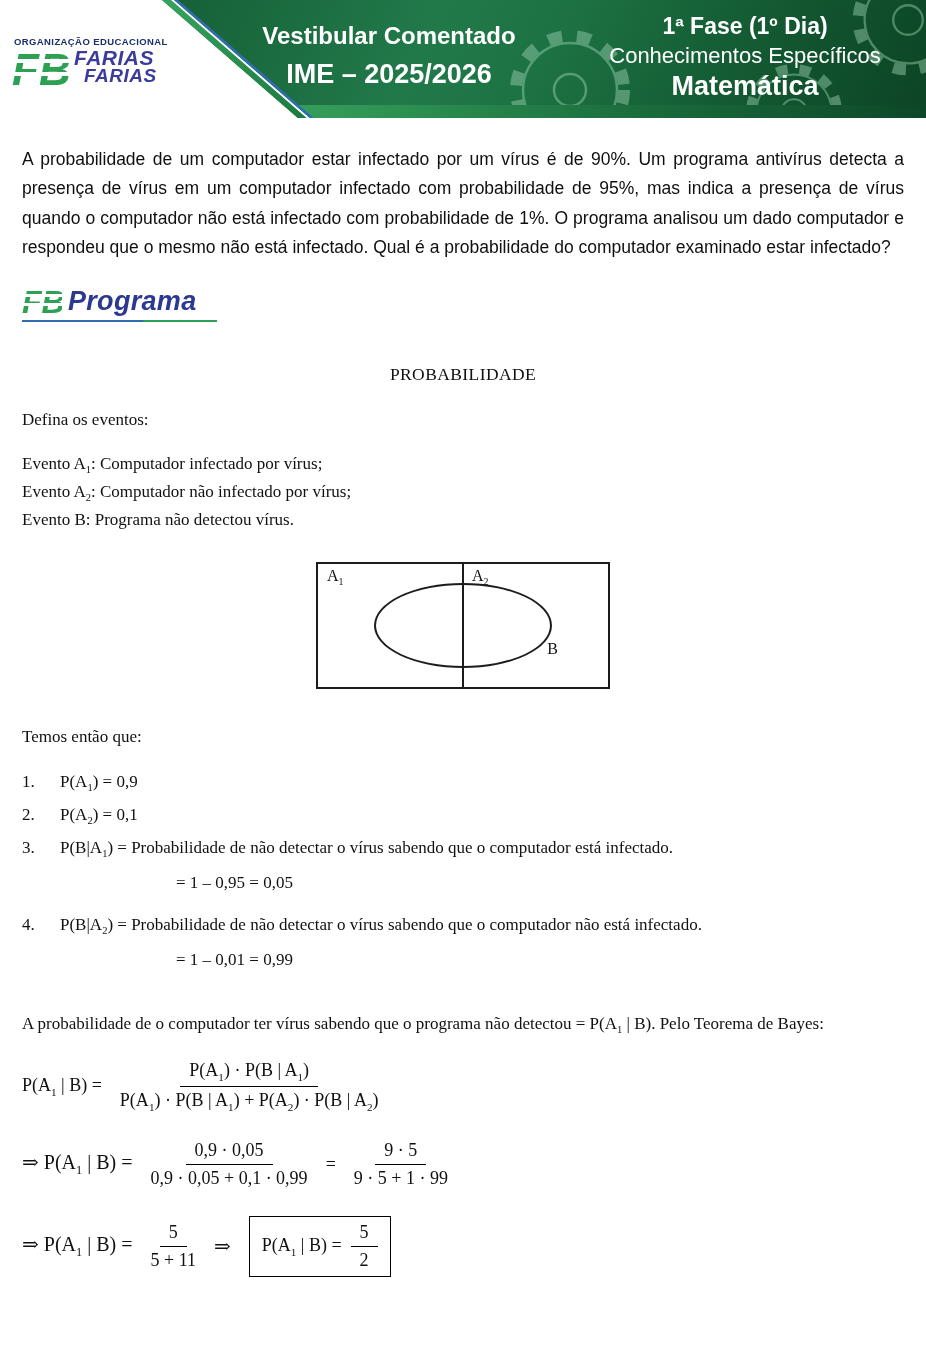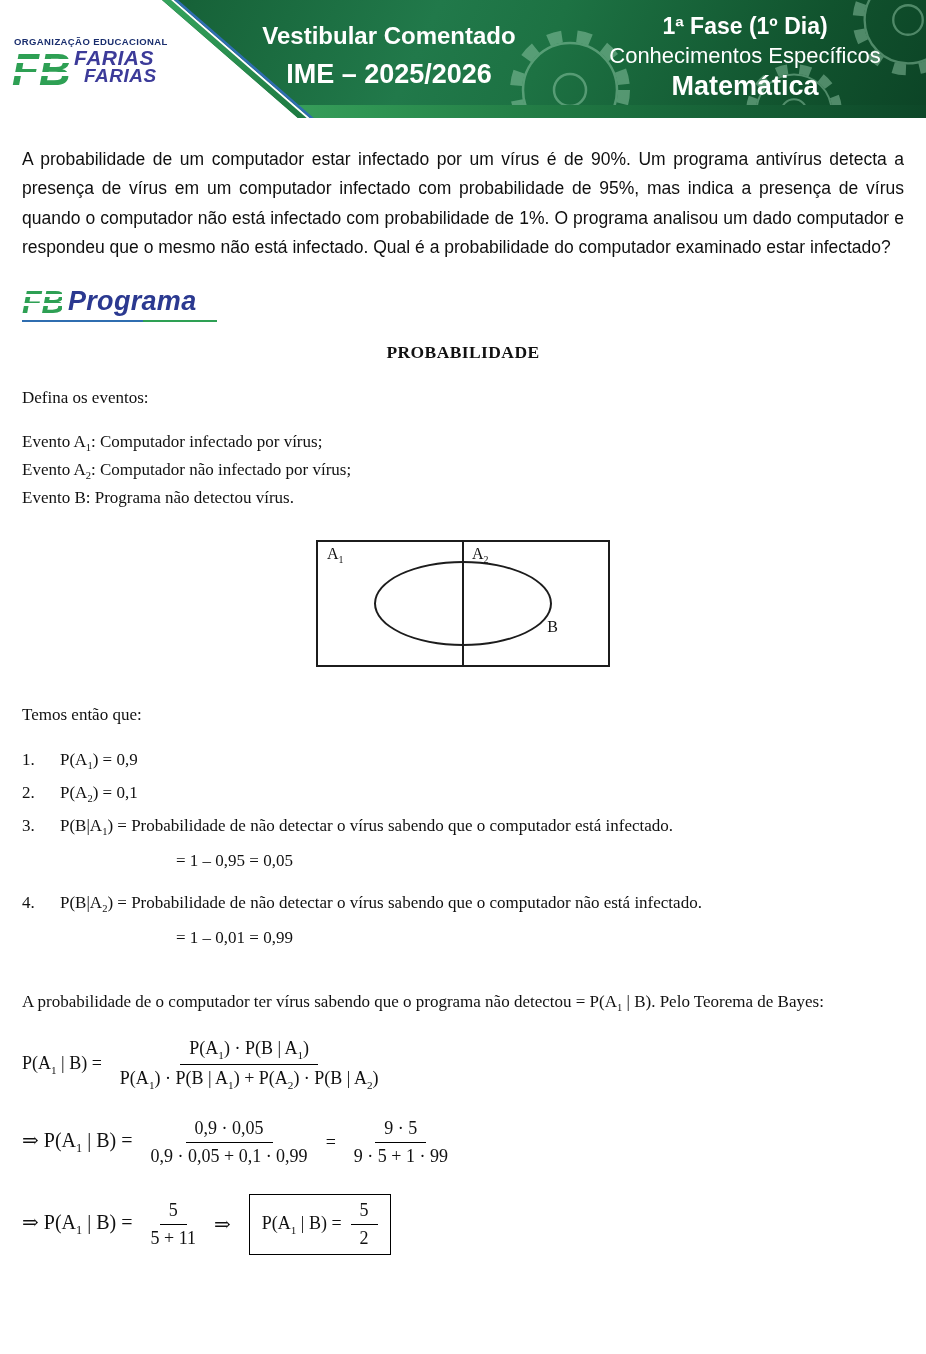--- a/index.html
+++ b/index.html
@@ -50,21 +50,21 @@
   .q-title { font-size:17.5px; font-weight:bold; margin-top:22px; letter-spacing:.2px; }
   .q-text { margin-top:27px; font-size:17.5px; line-height:1.68; text-align:justify; color:#0f0f0f; }
 
   .comenta { margin-top:23px; width:200px; }
   .comenta-row { display:flex; align-items:center; }
   .comenta-label { font-size:27px; font-weight:bold; font-style:italic; color:#2b3990; margin-left:6px; letter-spacing:.3px; }
   .comenta-rule { margin-top:2px; height:2.5px; width:195px;
     background:linear-gradient(to right, #2f6db0 0 62%, #2ea054 62% 100%); }
 
   .serif { font-family:"Liberation Serif", "DejaVu Serif", serif; }
-  .topic { margin-top:20px; text-align:center; font-size:17.5px; font-weight:bold; letter-spacing:.4px; }
+  .topic { margin-top:42px; text-align:center; font-size:17.5px; font-weight:normal; letter-spacing:.4px; }
   .intro { margin-top:25px; font-size:17px; }
   .events { margin-top:21px; font-size:17px; line-height:1.55; }
 
   
   .venn { position:relative; width:294px; height:127px; border:2px solid #1c1c1c; margin:29px auto 0; background:#fff;padding-left:46px; }
   .venn .divider { position:absolute; left:50%; top:0; bottom:0; width:2px; background:#1c1c1c; margin-left:-1px; }
   .venn .ellipse { position:absolute; left:50%; top:19px; width:178px; height:85px; margin-left:-89px;
     border:2px solid #1c1c1c; border-radius:50%; }
   .venn .lbl { position:absolute; font-size:16px; font-family:"Liberation Serif","DejaVu Serif",serif; }
   .venn .lbl-a1 { left:9px; top:3px; }

